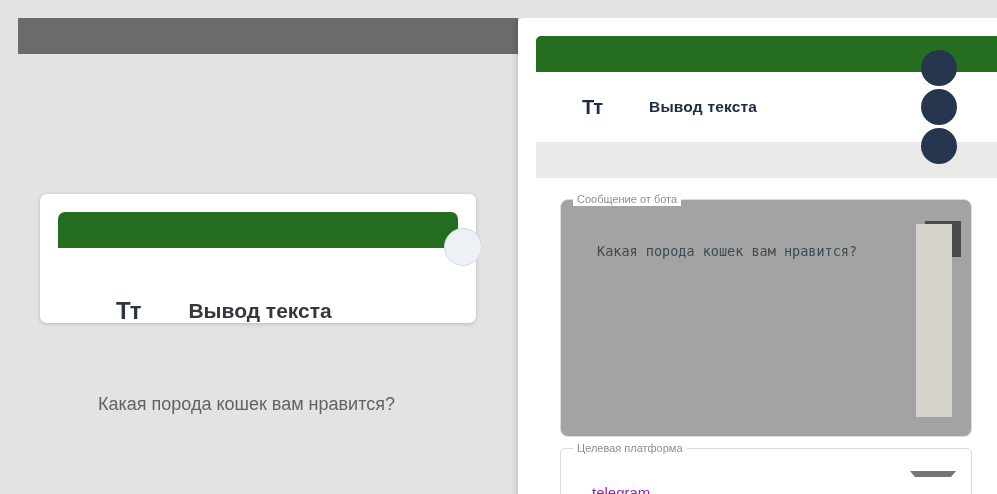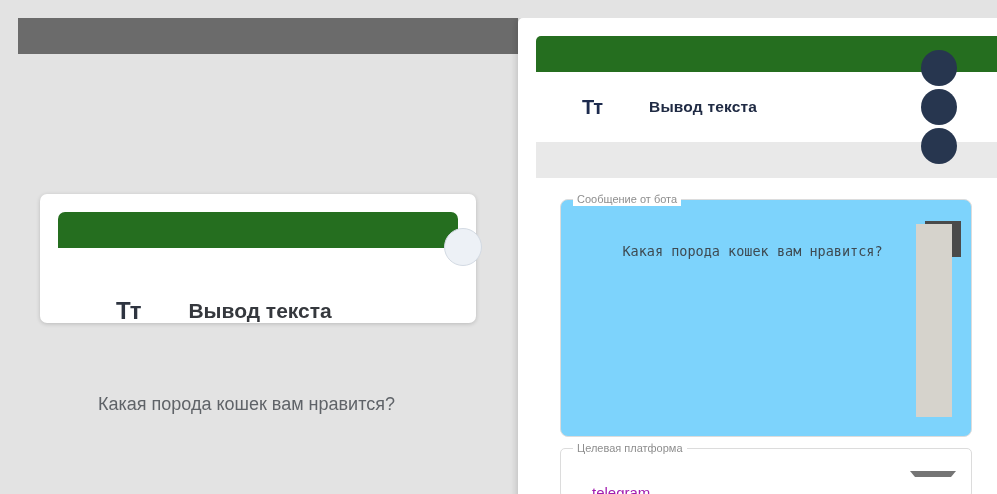--- a/index.html
+++ b/index.html
@@ -78,21 +78,21 @@
 
   .outlined-field {
     position: relative; border: 1px solid #dcdcdc; border-radius: 8px;
   }
   .field-label {
     position: absolute; top: -8px; left: 12px; padding: 0 4px;
     background: #ffffff; font-size: 11px; color: #8e8e8e; line-height: 14px;
     white-space: nowrap;
   }
 
-  .message-field { height: 238px; background: #7dd3fc; text-align: center; }
+  .message-field { height: 238px; background: #a3a3a3; }
   .message-text {
     padding: 24px 45px 0 18px;
     font-family: "DejaVu Sans Mono", monospace;
     font-size: 13.5px; color: #3e4a52; line-height: 1.4;
     white-space: pre-wrap;
   }
   .resize-dash {
     position: absolute; top: 21px; right: 10px; width: 15px; height: 3px;
     background: #4a4a4a; cursor: ns-resize;
   }

